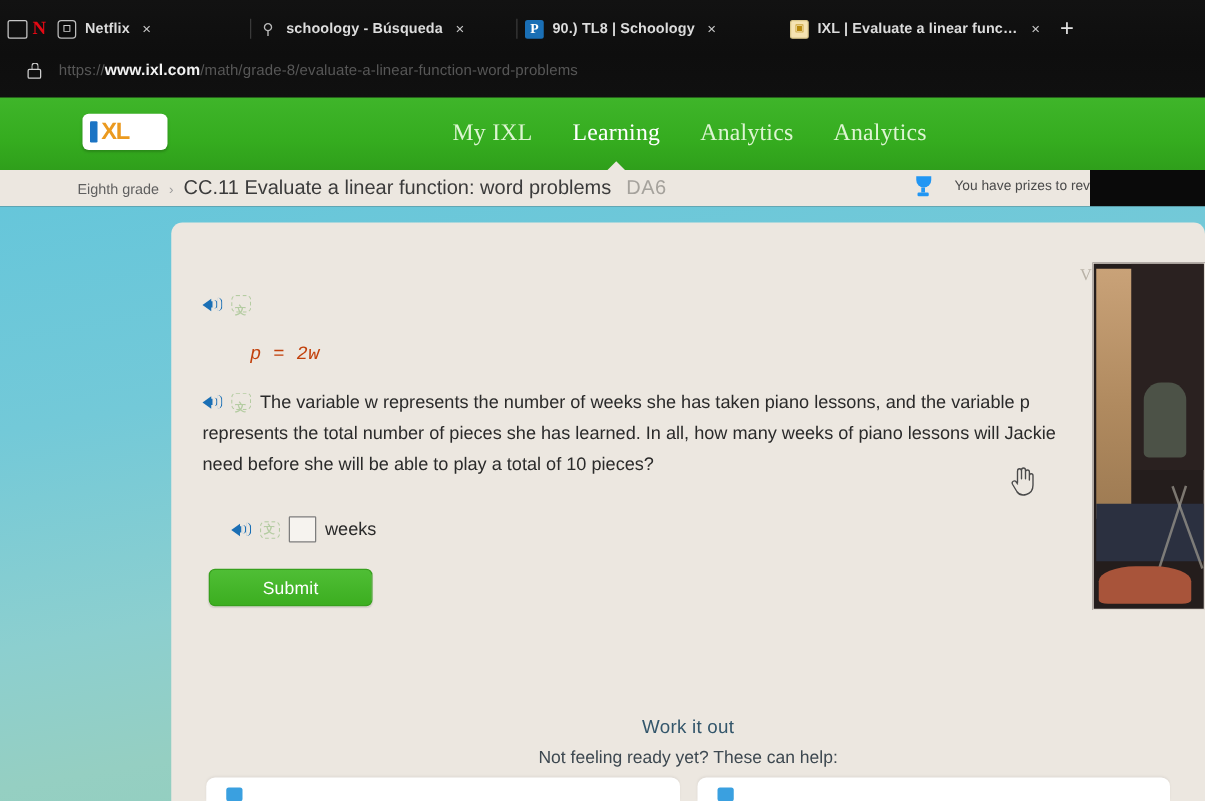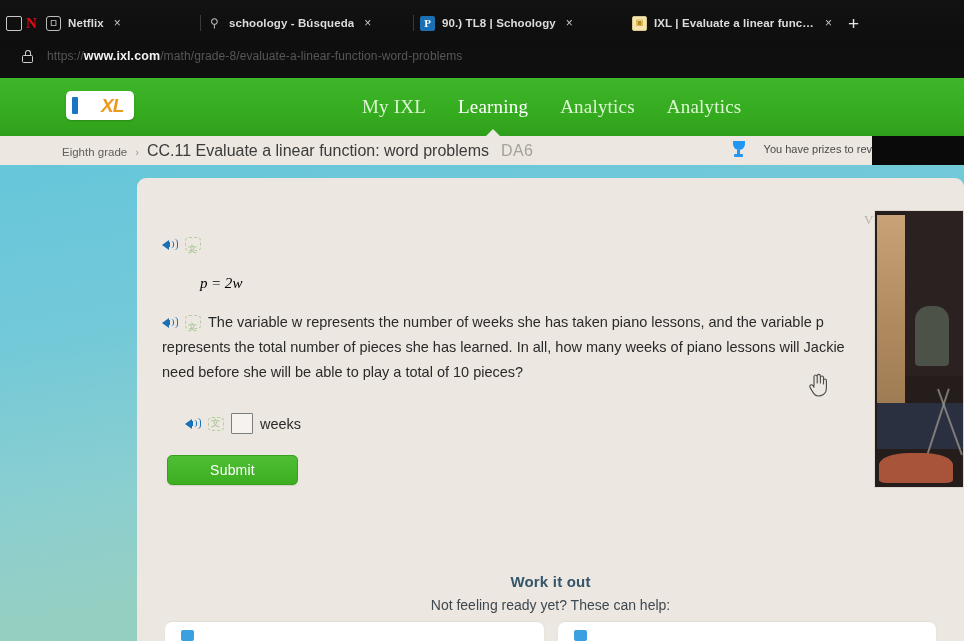--- a/index.html
+++ b/index.html
@@ -150,22 +150,20 @@
     background: #1b74c4;
     border-radius: 1px;
     margin-right: 3px;
   }
   #ixl-logo .xl {
     color: #eb9a1f;
     font-weight: bold;
     font-size: 19px;
     letter-spacing: -1px;
     font-family: "Liberation Sans", sans-serif;
-    font-style: italic;
-    margin-left: 20px;
   }
 
   #nav-links {
     position: absolute;
     left: 360px; top: 0;
     height: 58px;
     display: flex;
     align-items: center;
     gap: 28px;
   }
@@ -319,22 +317,22 @@
 
   .q-text {
     font-size: 14.5px;
     color: #2a2a2a;
     line-height: 25px;
     font-family: "Liberation Sans", sans-serif;
   }
 
   #equation {
     font-size: 15px;
-    color: #000000;
-    font-family: Liberation Serif, serif;
+    color: #c2410c;
+    font-family: Liberation Mono, monospace;
     font-style: italic;
     margin: 18px 0 18px 38px;
     letter-spacing: .3px;
   }
   #equation .nonital { font-style: normal; }
 
   #answer-row {
     position: absolute;
     top: 235px; left: 48px;
     display: flex;
@@ -371,21 +369,21 @@
   
   #work-it-out {
     position: absolute;
     top: 395px; left: 0;
     width: 827px;
     text-align: center;
   }
   #wio-title {
     font-size: 15px;
     color: #33566b;
-    font-weight: bold;
+    font-weight: normal;
     letter-spacing: .2px;
   }
   #wio-sub {
     font-size: 14px;
     color: #3d4850;
     margin-top: 7px;
   }
 
   #help-cards {
     position: absolute;

